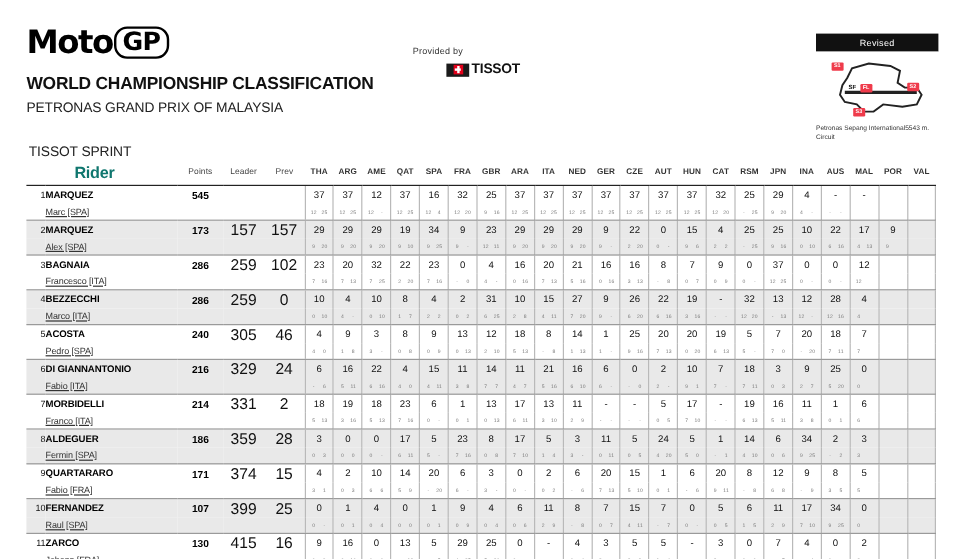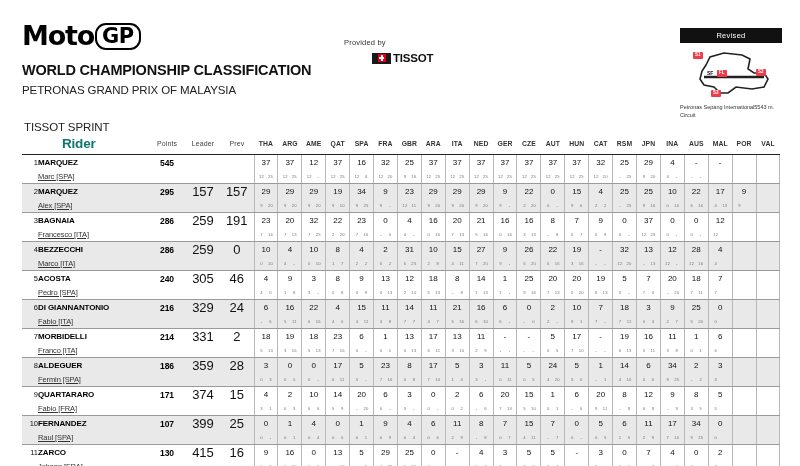--- a/index.html
+++ b/index.html
@@ -298,21 +298,21 @@
           <td class="subcell"><span>9</span><span>20</span></td>
           <td class="subcell"><span>4</span><span>-</span></td>
           <td class="subcell"><span>-</span><span>-</span></td>
           <td class="subempty"></td>
           <td class="subempty"></td>
           <td class="subempty"></td>
         </tr>
         <tr class="r-main shade">
           <td class="pos">2</td>
           <td class="rname">MARQUEZ</td>
-          <td class="pts">295</td>
+          <td class="pts">173</td>
           <td class="ldr">157</td>
           <td class="prv">157</td>
           <td class="cell">29</td>
           <td class="cell">29</td>
           <td class="cell">29</td>
           <td class="cell">19</td>
           <td class="cell">34</td>
           <td class="cell">9</td>
           <td class="cell">23</td>
           <td class="cell">29</td>
@@ -358,21 +358,21 @@
           <td class="subcell"><span>6</span><span>16</span></td>
           <td class="subcell"><span>4</span><span>13</span></td>
           <td class="subcell"><span>9</span><span></span></td>
           <td class="subempty"></td>
         </tr>
         <tr class="r-main">
           <td class="pos">3</td>
           <td class="rname">BAGNAIA</td>
           <td class="pts">286</td>
           <td class="ldr">259</td>
-          <td class="prv">191</td>
+          <td class="prv">102</td>
           <td class="cell">23</td>
           <td class="cell">20</td>
           <td class="cell">32</td>
           <td class="cell">22</td>
           <td class="cell">23</td>
           <td class="cell">0</td>
           <td class="cell">4</td>
           <td class="cell">16</td>
           <td class="cell">20</td>
           <td class="cell">21</td>

